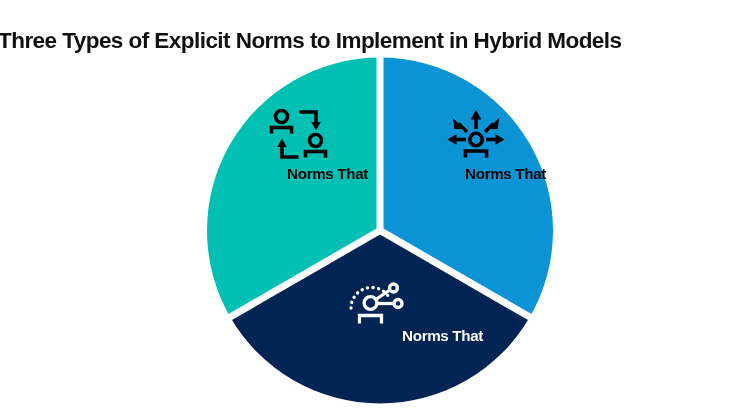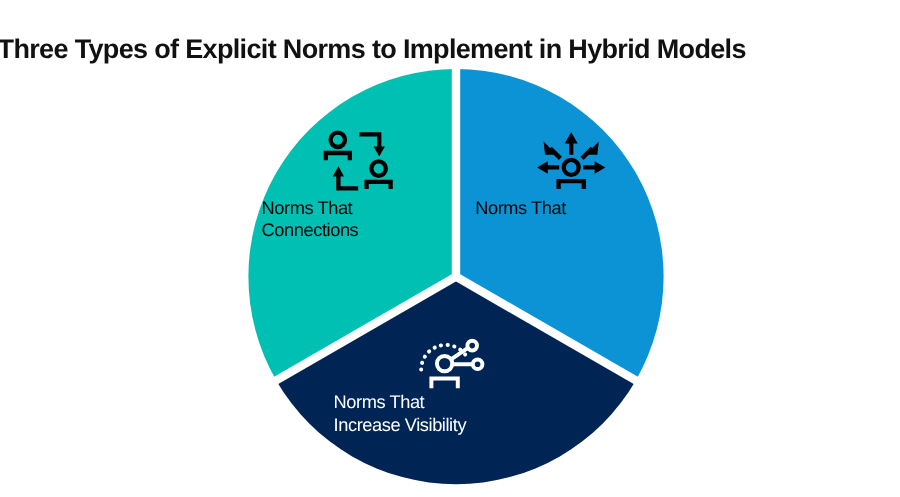--- a/index.html
+++ b/index.html
@@ -41,22 +41,22 @@
   #pie-chart svg {
     display: block;
     width: 346px;
     height: 347px;
     overflow: visible;
   }
 
   
   .segment-label {
     position: absolute;
-    text-align: left;
-    font-weight: normal;
+    text-align: right;
+    font-weight: bold;
     line-height: 18.5px;
     font-size: 15.2px;
     letter-spacing: -0.35px;
     pointer-events: none;
   }
   .segment-label .line { display: block; white-space: nowrap; }
 
   #label-foster-connections {
     left: 218px;
     top: 165px;
@@ -193,23 +193,21 @@
     </g>
 
     <g fill="none" stroke="#ffffff" stroke-width="3.3" stroke-linecap="round" stroke-dasharray="0.2 5.4">
       <path d="M 2.0 31.0 A 20.5 20.5 0 0 1 39.5 19.5"></path>
     </g>
   </svg>
 </div>
 
 <div class="segment-label" id="label-foster-connections" style="color: rgb(5, 5, 5);">
   <span class="line">Norms That</span>
-  <span class="line">Connections</span>
 </div>
 
 <div class="segment-label" id="label-enable-flexibility" style="color: rgb(5, 5, 5);">
   <span class="line">Norms That</span>
 </div>
 
 <div class="segment-label" id="label-increase-visibility" style="color: rgb(255, 255, 255);">
   <span class="line">Norms That</span>
-  <span class="line">Increase Visibility</span>
 </div>
 
 </body></html>

